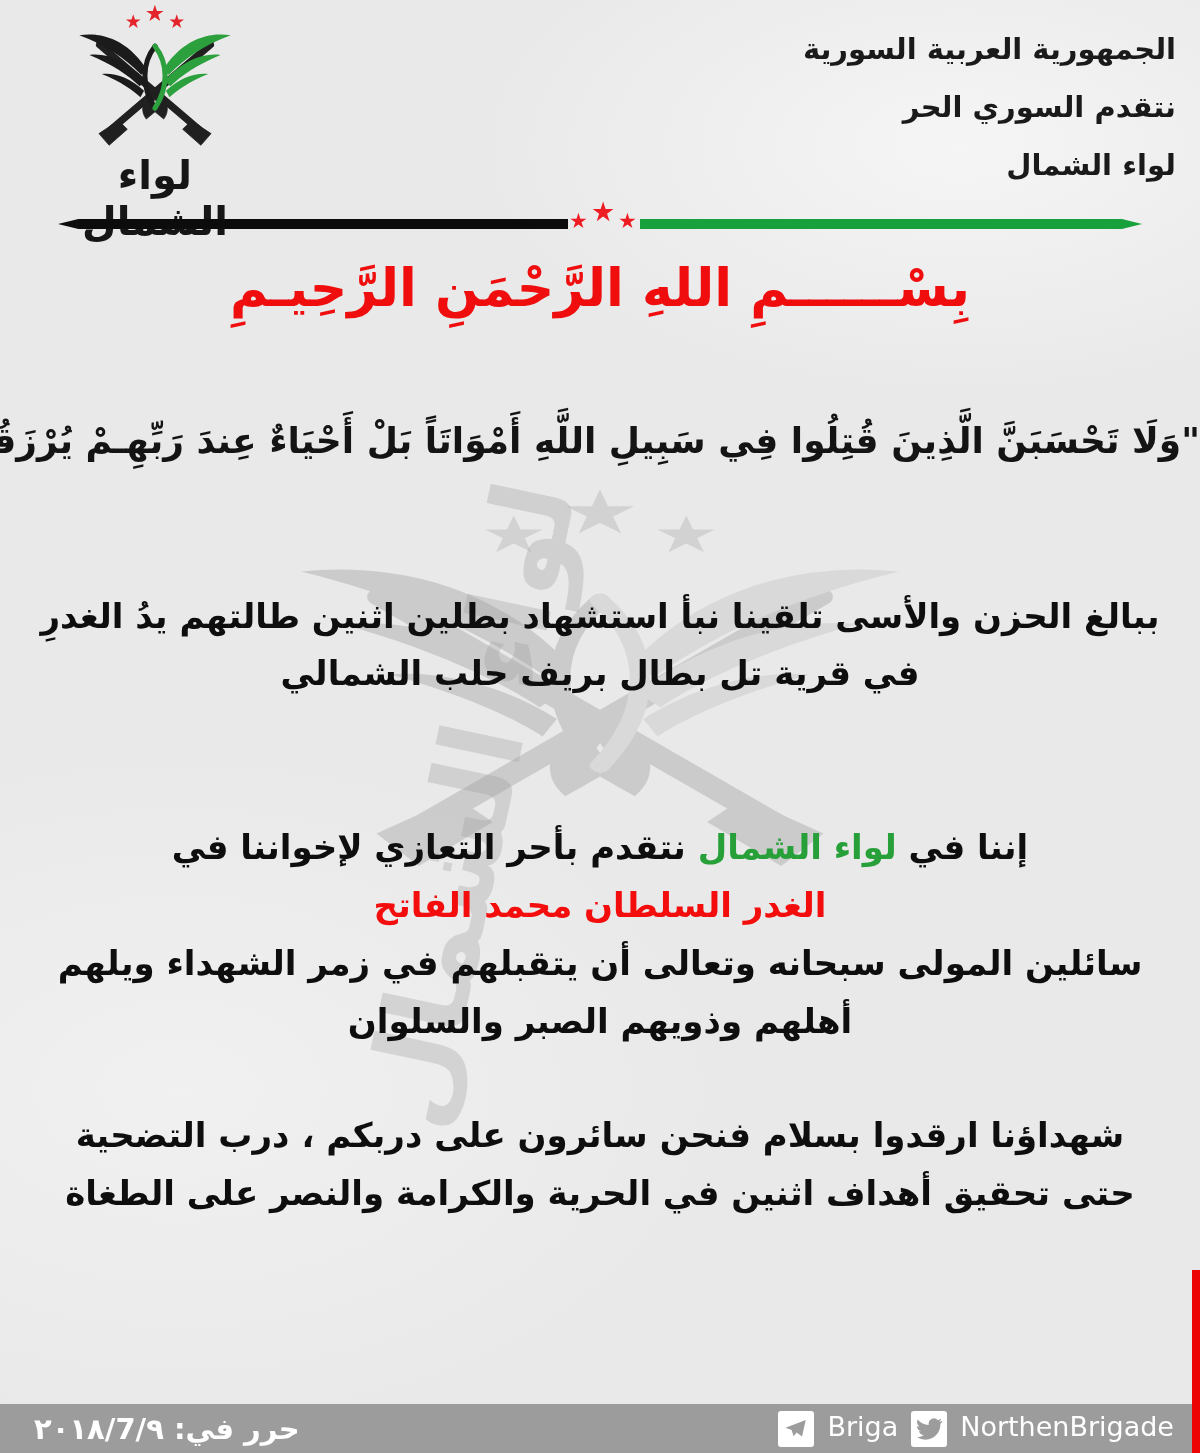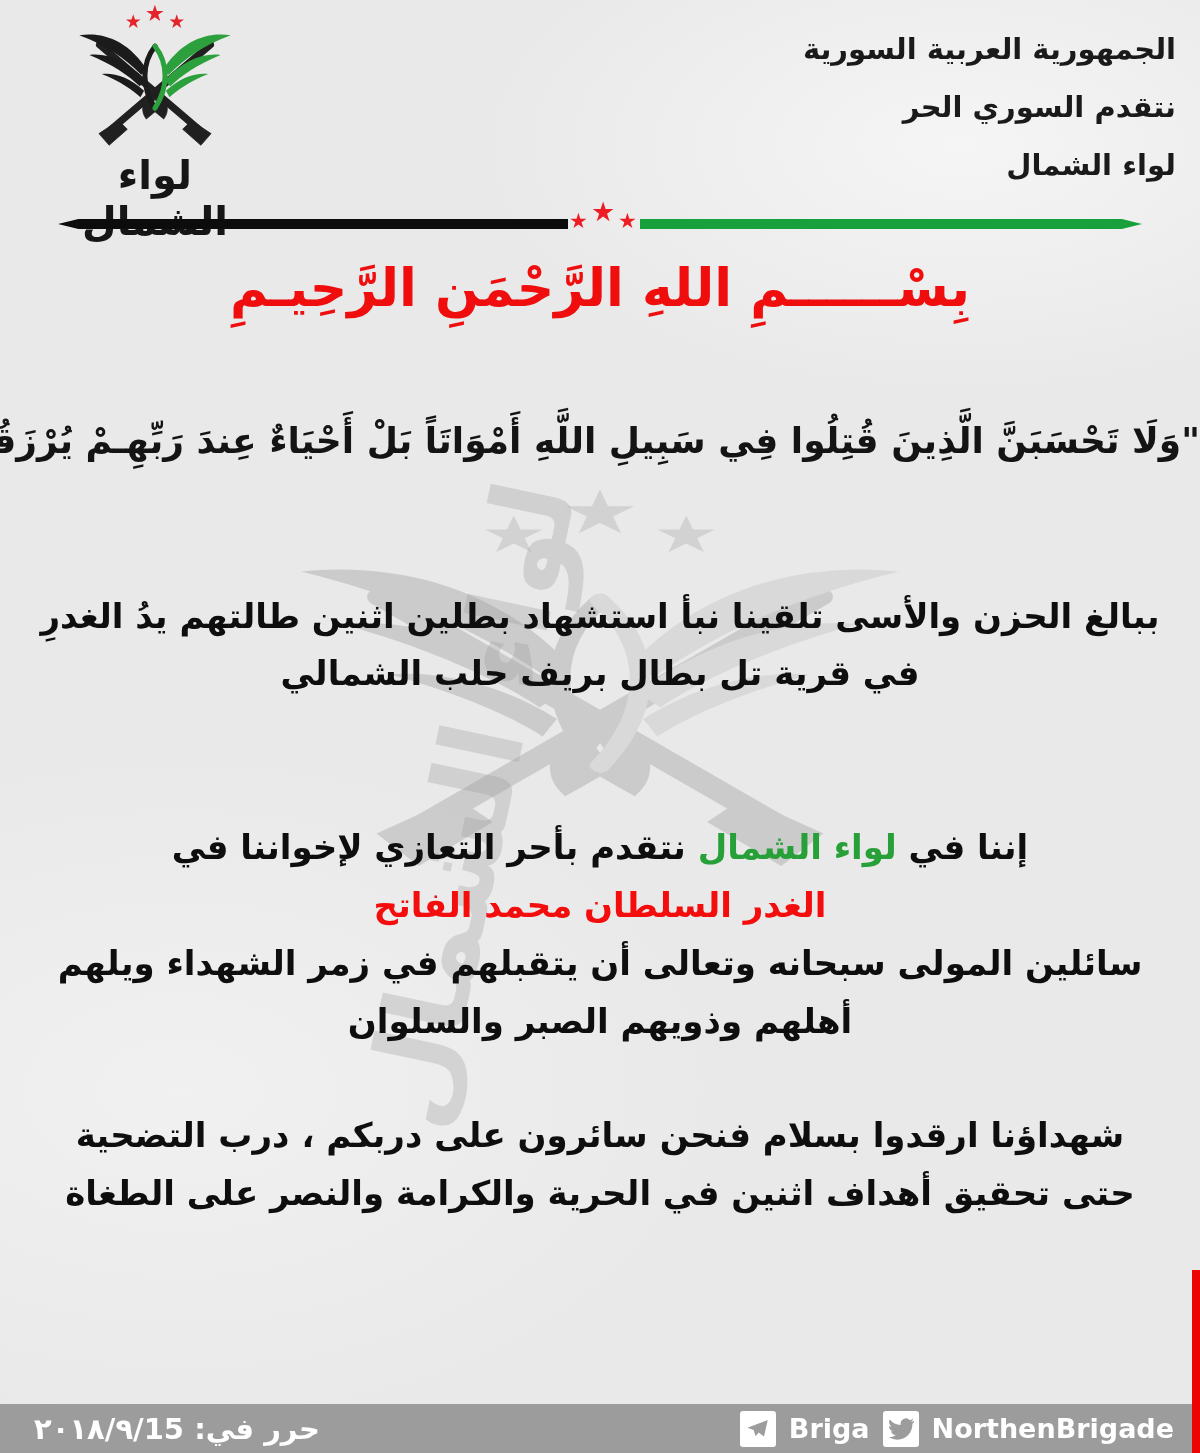--- a/index.html
+++ b/index.html
@@ -43,21 +43,21 @@
   .p1{top:588px;line-height:57px;}
   .p2{top:818px;line-height:58px;}
   .p3{top:1106px;line-height:58px;}
   .green-text{color:#28a03a;}
   .red-text{color:#f30d0d;}
   
   .footer{position:absolute;left:0;bottom:0;width:100%;height:49px;background:#9c9c9c;
           display:flex;align-items:center;justify-content:space-between;box-sizing:border-box;
           padding:0 26px 0 34px;}
   .footer-date{direction:rtl;color:#ffffff;font-size:29px;font-weight:bold;}
-  .social{display:flex;align-items:center;gap:13px;color:#ffffff;font-size:27px;font-weight:bold;direction:ltr;}
+  .social{display:flex;align-items:flex-start;gap:13px;color:#ffffff;font-size:27px;font-weight:normal;direction:ltr;}
   .icon-box{width:36px;height:36px;background:#ffffff;border-radius:3px;display:inline-flex;
             align-items:center;justify-content:center;}
   .red-strip{position:absolute;right:0;top:1270px;width:8px;height:183px;background:#ec0404;}
 </style>
 </head>
 <body>
 
 <div class="page">
 
   <div class="logo">
@@ -165,21 +165,21 @@
     <div class="line">سائلين المولى سبحانه وتعالى أن يتقبلهم في زمر الشهداء ويلهم</div>
     <div class="line">أهلهم وذويهم الصبر والسلوان</div>
   </div>
 
   <div class="para p3">
     <div class="line">شهداؤنا ارقدوا بسلام فنحن سائرون على دربكم ، درب التضحية</div>
     <div class="line">حتى تحقيق أهداف اثنين في الحرية والكرامة والنصر على الطغاة</div>
   </div>
 
   <div class="footer">
-    <div class="footer-date">حرر في: ٢٠١٨/٩/15</div>
+    <div class="footer-date">حرر في: ٢٠١٨/7/٩</div>
     <div class="social">
       <span class="icon-box">
         <svg width="26" height="26" viewBox="0 0 32 32">
             <path d="M28 5 L3 14.6 L10.6 17.1 L13 25 L16.8 20.4 L23.4 25.2 Z" fill="#9c9c9c"></path>
           </svg>
       </span>
       <span>Briga</span>
       <span class="icon-box">
         <svg width="26" height="26" viewBox="0 0 24 24">
             <path fill="#9c9c9c" d="M23.953 4.57a10 10 0 0 1-2.825.775 4.958 4.958 0 0 0 2.163-2.723 9.99 9.99 0 0 1-3.127 1.195 4.92 4.92 0 0 0-8.384 4.482C7.69 8.095 4.067 6.13 1.64 3.162a4.822 4.822 0 0 0-.666 2.475c0 1.71.87 3.213 2.188 4.096a4.904 4.904 0 0 1-2.228-.616v.06a4.923 4.923 0 0 0 3.946 4.827 4.996 4.996 0 0 1-2.212.085 4.936 4.936 0 0 0 4.604 3.417A9.867 9.867 0 0 1 .96 19.61a13.995 13.995 0 0 0 7.557 2.209c9.053 0 13.998-7.496 13.998-13.985 0-.21 0-.42-.015-.63a9.935 9.935 0 0 0 2.453-2.634z"></path>

